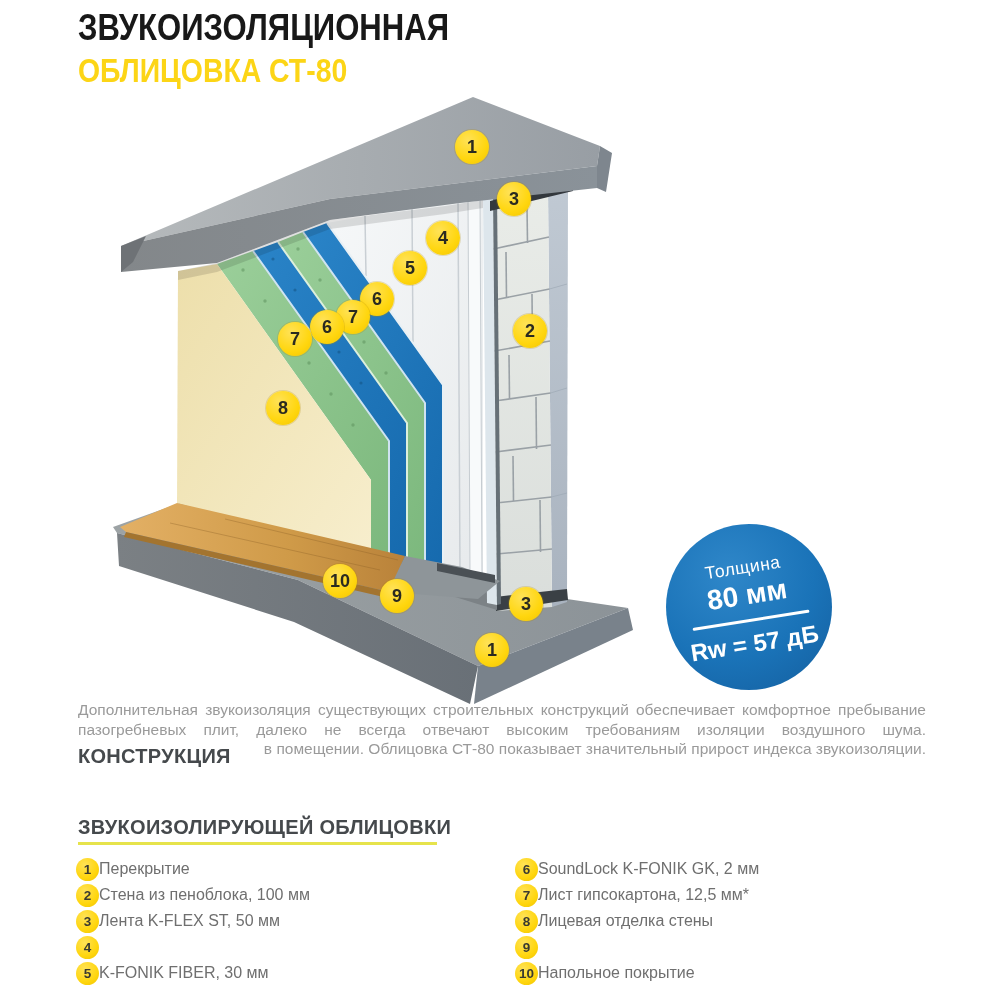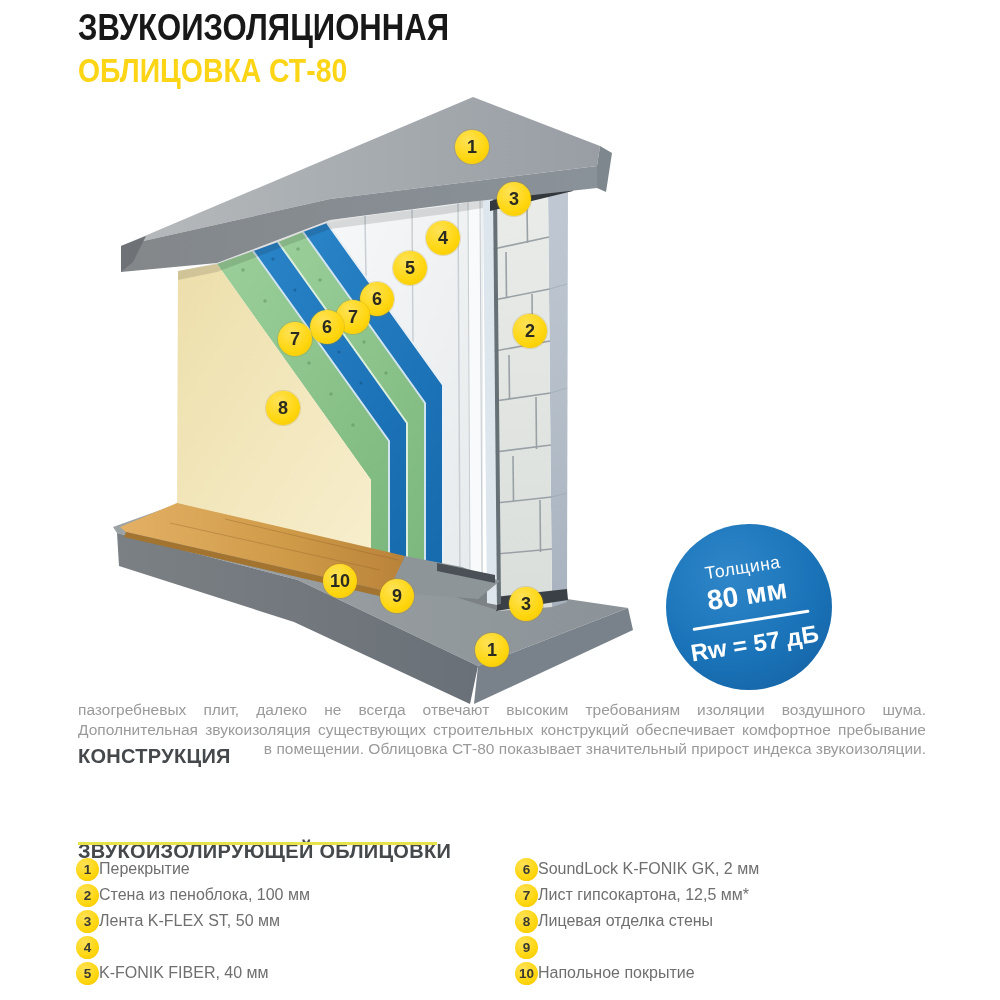--- a/index.html
+++ b/index.html
@@ -31,21 +31,21 @@
   
   .para{position:absolute;left:78px;top:700px;width:848px;font-size:15.5px;line-height:19.6px;
         color:var(--body-text);}
   .para .jline{text-align:justify;text-align-last:justify;}
   .para .lline{text-align:right;}
 
   
   .sec-h{position:absolute;left:78px;font-size:20px;font-weight:700;color:var(--heading-text);
          letter-spacing:.3px;white-space:nowrap;}
   .sec-h1{top:745px;}
-  .sec-h2{top:840px;text-align:center;}
+  .sec-h2{top:816px;text-align:center;}
   .sec-underline{position:absolute;left:78px;top:842px;width:359px;height:3px;
                  background:var(--underline-yellow);}
 
   
   .legend-col{position:absolute;top:856px;}
   .legend-col.left{left:76px;}
   .legend-col.right{left:515px;}
   .legend-row{height:26px;display:flex;align-items:center;}
   .legend-badge{width:23px;height:23px;border-radius:50%;flex:0 0 23px;
                 background:radial-gradient(circle at 38% 30%, #ffe257, var(--callout-yellow) 60%, #f0c300);
@@ -265,22 +265,22 @@
   <div class="info-circle">
     <div class="info-inner">
       <div class="info-label">Толщина</div>
       <div class="info-value">80 мм</div>
       <div class="info-divider"></div>
       <div class="info-rating">Rw = 57 дБ</div>
     </div>
   </div>
 
   <div class="para">
+    <div class="jline">Дополнительная звукоизоляция существующих строительных конструкций обеспечивает комфортное пребывание</div>
     <div class="jline">пазогребневых плит, далеко не всегда отвечают высоким требованиям изоляции воздушного шума.</div>
-    <div class="jline">Дополнительная звукоизоляция существующих строительных конструкций обеспечивает комфортное пребывание</div>
     <div class="lline">в помещении. Облицовка СТ-80 показывает значительный прирост индекса звукоизоляции.</div>
   </div>
 
   <div class="sec-h sec-h1">КОНСТРУКЦИЯ</div>
   <div class="sec-h sec-h2">ЗВУКОИЗОЛИРУЮЩЕЙ ОБЛИЦОВКИ</div>
   <div class="sec-underline"></div>
 
   <div class="legend-col left" id="legend-left">
       <div class="legend-row">
     <span class="legend-badge">1</span>
@@ -292,21 +292,21 @@
   </div>
       <div class="legend-row">
     <span class="legend-badge">3</span>
     <span class="legend-label">Лента K-FLEX ST, 50 мм</span>
   </div>
       <div class="legend-row">
     <span class="legend-badge">4</span>
   </div>
       <div class="legend-row">
     <span class="legend-badge">5</span>
-    <span class="legend-label">K-FONIK FIBER, 40 мм</span>
+    <span class="legend-label">K-FONIK FIBER, 30 мм</span>
   </div>
     </div>
   <div class="legend-col right" id="legend-right">
       <div class="legend-row">
     <span class="legend-badge">6</span>
     <span class="legend-label">SoundLock K-FONIK GK, 2 мм</span>
   </div>
       <div class="legend-row">
     <span class="legend-badge">7</span>
     <span class="legend-label">Лист гипсокартона, 12,5 мм*</span>

